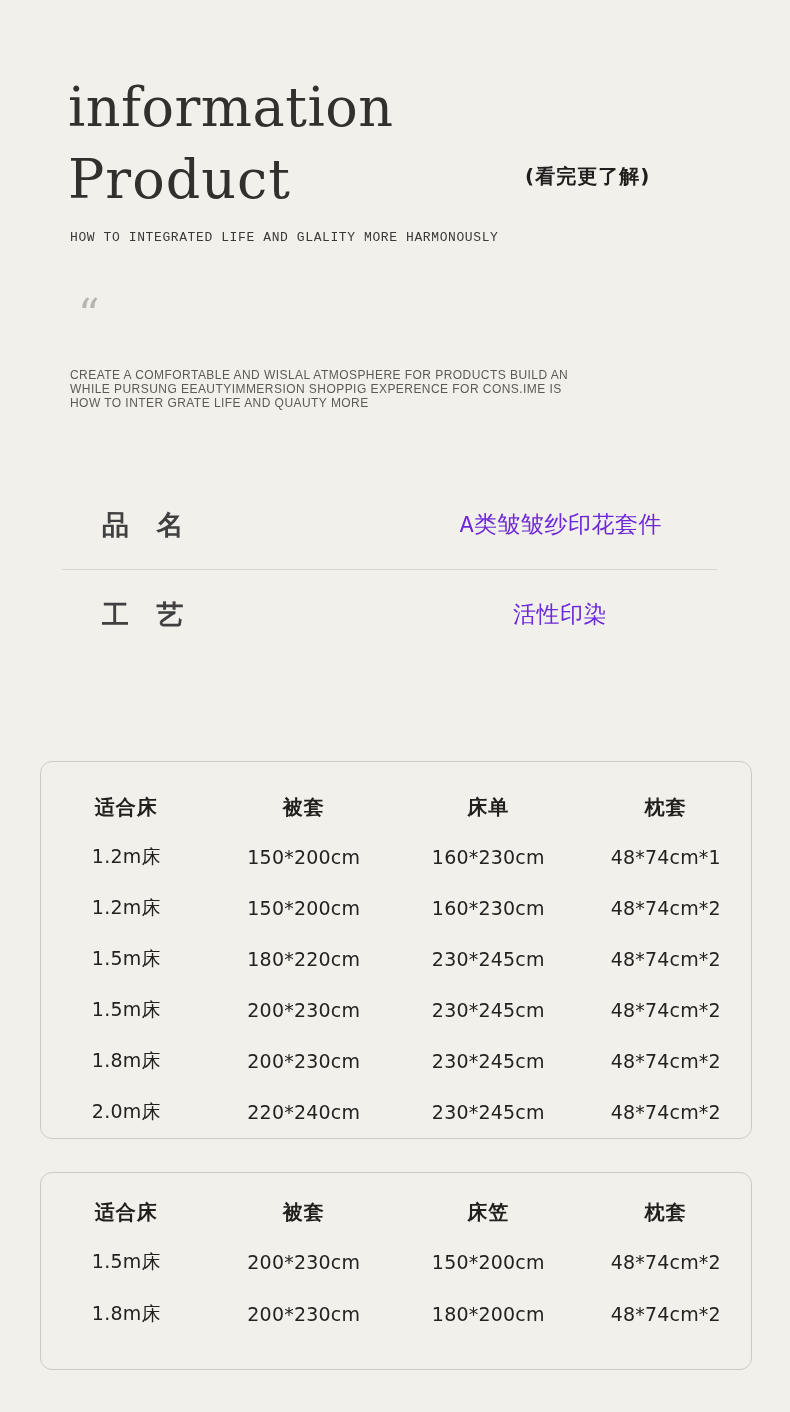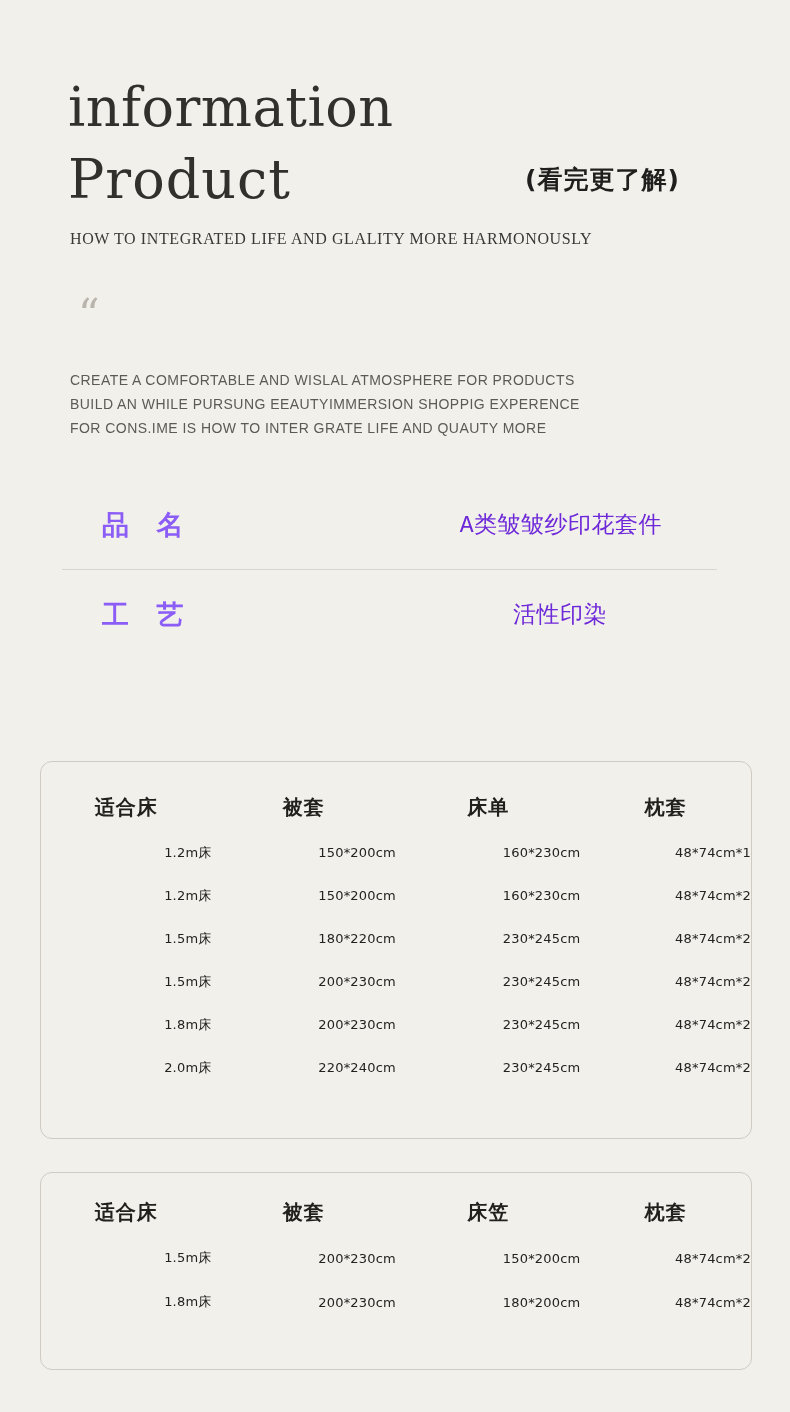--- a/index.html
+++ b/index.html
@@ -47,55 +47,55 @@
   }
   .title-line.l2 {
     font-size: 54px;
     letter-spacing: 0.5px;
   }
 
   .cn-note {
     position: absolute;
     left: 525px;
     top: 163px;
-    font-size: 25px;
+    font-size: 20px;
     font-weight: bold;
     color: #211f1d;
     letter-spacing: 1px;
     font-family: "DejaVu Sans", "Liberation Sans", sans-serif;
   }
 
   .subtitle {
     position: absolute;
     left: 70px;
     top: 230px;
-    font-size: 16px;
+    font-size: 13px;
     letter-spacing: 0.6px;
     color: #3a3835;
-    font-family: Liberation Serif, serif;
+    font-family: Liberation Mono, monospace;
   }
 
   
   .quote-mark {
     position: absolute;
     left: 78px;
     top: 300px;
     font-family: "DejaVu Serif", "Liberation Serif", serif;
     font-size: 42px;
     color: #b9b5ad;
     line-height: 30px;
     letter-spacing: -2px;
   }
   .quote-text {
     position: absolute;
     left: 70px;
     top: 368px;
     width: 520px;
-    font-size: 14px;
-    line-height: 24px;
+    font-size: 12px;
+    line-height: 14px;
     letter-spacing: 0.45px;
     color: #5d5a55;
   }
 
   
   .specs {
     position: absolute;
     left: 62px;
     top: 480px;
     width: 655px;
@@ -108,21 +108,21 @@
     align-items: center;
     justify-content: space-between;
   }
   .spec-row:last-child {
     border-bottom: none;
   }
   .spec-label {
     font-size: 27px;
     font-weight: bold;
     letter-spacing: 9px;
-    color: #8b5cf6;
+    color: #404040;
     padding-left: 40px;
     font-family: "DejaVu Sans", "Liberation Sans", sans-serif;
   }
   .spec-value {
     font-size: 23px;
     color: #6d28d9;
     letter-spacing: 0.5px;
     font-family: Liberation Mono, monospace;
   }
   .spec-row.r1 .spec-value { padding-right: 55px; }
@@ -150,23 +150,23 @@
   table.size-table th {
     font-size: 20px;
     font-weight: bold;
     color: #22201d;
     padding-top: 32px;
     padding-bottom: 10px;
     letter-spacing: 1px;
     font-family: Liberation Sans, sans-serif;
   }
   table.size-table td {
-    font-size: 13px;
+    font-size: 19px;
     color: #24221f;
-    text-align: right;
+    text-align: center;
     padding: 12.5px 0;
     letter-spacing: 0.2px;
     font-family: "DejaVu Sans", "Liberation Sans", sans-serif;
   }
   #size-card-2 table.size-table th { padding-top: 26px; }
   #size-card-2 table.size-table td { padding: 13px 0; }
 
   .col-a { width: 24%; }
   .col-b { width: 26%; }
   .col-c { width: 26%; }

